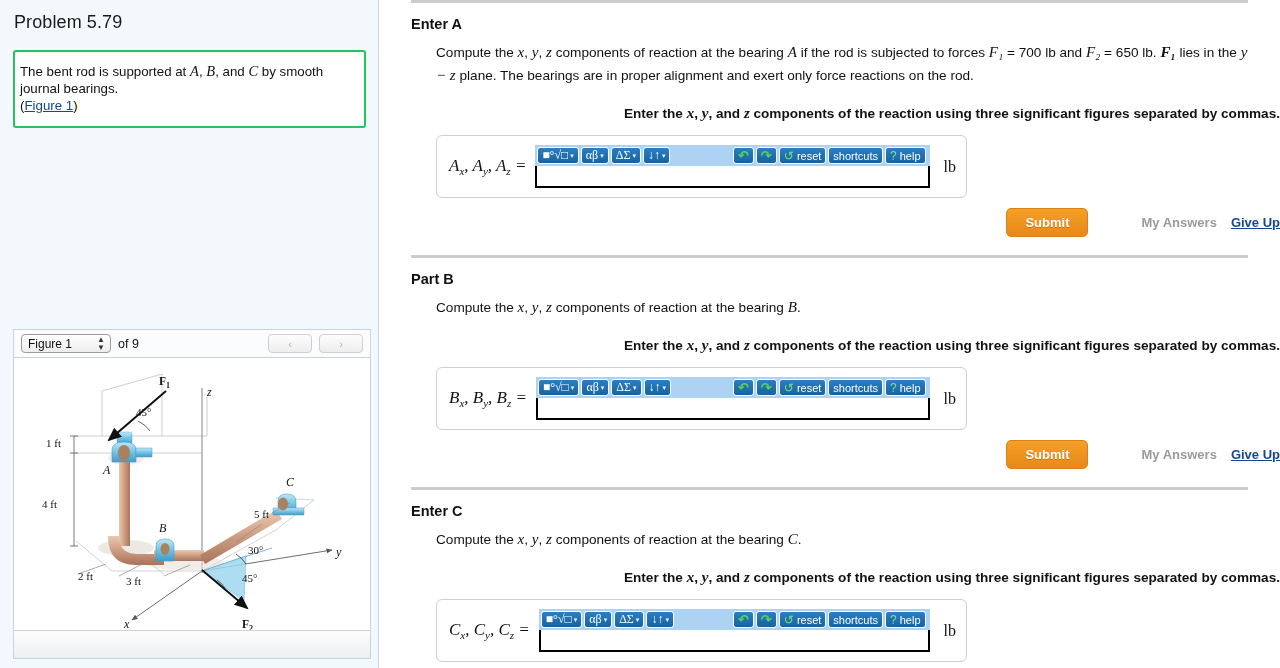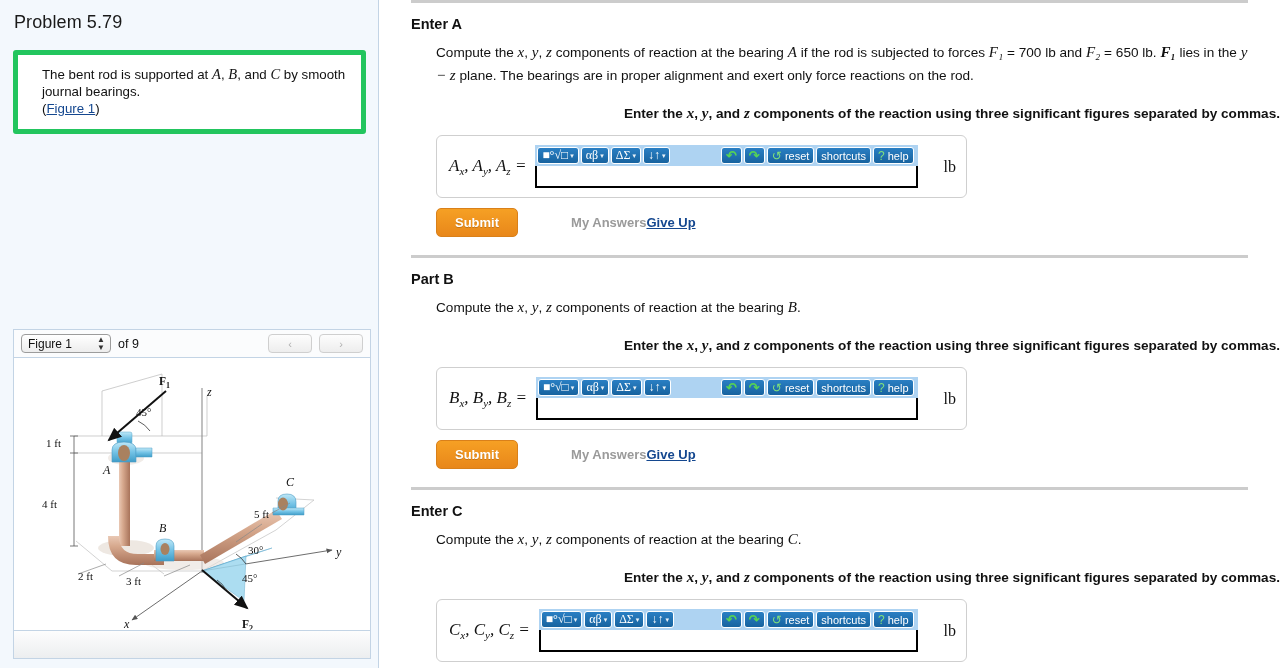--- a/index.html
+++ b/index.html
@@ -20,23 +20,23 @@
     border-right: 1px solid #c3d4e5;
   }
   #problem-title {
     font-size: 18px; color: #1a1a1a;
     padding: 12px 0 0 14px; font-weight: normal;
     letter-spacing: .1px;
   }
   #statement-box {
     margin: 17px 12px 0 13px;
     background: #ffffff;
-    border: 5px solid #22c55e;
+    border: 2px solid #22c55e;
     border-radius: 3px;
-    padding: 11px 13px 12px 24px;
+    padding: 11px 13px 12px 5px;
     font-size: 13.3px; line-height: 17px; color: #111;
   }
   .mi { font-family: "Liberation Serif", serif; font-style: italic; font-size: 15px; }
   .mi-up { font-family: "Liberation Serif", serif; font-style: italic; font-size: 14.5px; }
   #figure-link { color: #14478f; text-decoration: underline; cursor: pointer; }
 
   
   #figure-panel {
     position: absolute; left: 13px; top: 329px;
     width: 358px; height: 330px;
@@ -117,32 +117,32 @@
   .tb-sym { font-family: "Liberation Serif", serif; font-size: 12px; }
   .tb-spacer { flex: 1; }
   .tb .gi { color: #56d255; font-weight: bold; font-size: 13px; }
   .tb .gi2 { color: #7fe07c; font-size: 12px; }
   .inputline {
     border: 2px solid #000; border-top: none;
     height: 22px; background: #fff;
   }
   .unit {
     font-family: "Liberation Serif", serif; font-size: 16px;
-    margin-left: 26px; color: #111;
-  }
-  .actions { display: flex; align-items: center; margin-top: 10px; }
+    margin-left: 14px; color: #111;
+  }
+  .actions { display: flex; align-items: center; margin-top: 10px; justify-content: flex-end; }
   .submit-btn {
     background: linear-gradient(#f6a024,#e8871a);
     border: 1px solid #d9801a; border-radius: 5px;
     color: #fff; font-weight: bold; font-size: 13px;
     padding: 6px 18px; cursor: pointer;
     text-shadow: 0 1px 0 rgba(0,0,0,.18);
   }
   .my-answers { color: #9a9a9a; font-weight: bold; font-size: 13px; margin-left: 53px; cursor: pointer; }
-  .give-up { color: #14478f; font-weight: bold; font-size: 13px; margin-left: 0; text-decoration: underline; cursor: pointer; }
+  .give-up { color: #14478f; font-weight: bold; font-size: 13px; margin-left: 14px; text-decoration: underline; cursor: pointer; }
 
   
   .flbl { font-family: "Liberation Serif", serif; font-size: 11px; fill: #111; }
   .flbl-i { font-family: "Liberation Serif", serif; font-style: italic; font-size: 12px; fill: #111; }
   .flbl-b { font-family: "Liberation Serif", serif; font-weight: bold; font-size: 11.5px; fill: #111; }
 </style>
 </head>
 <body>
 
 <div id="page">

